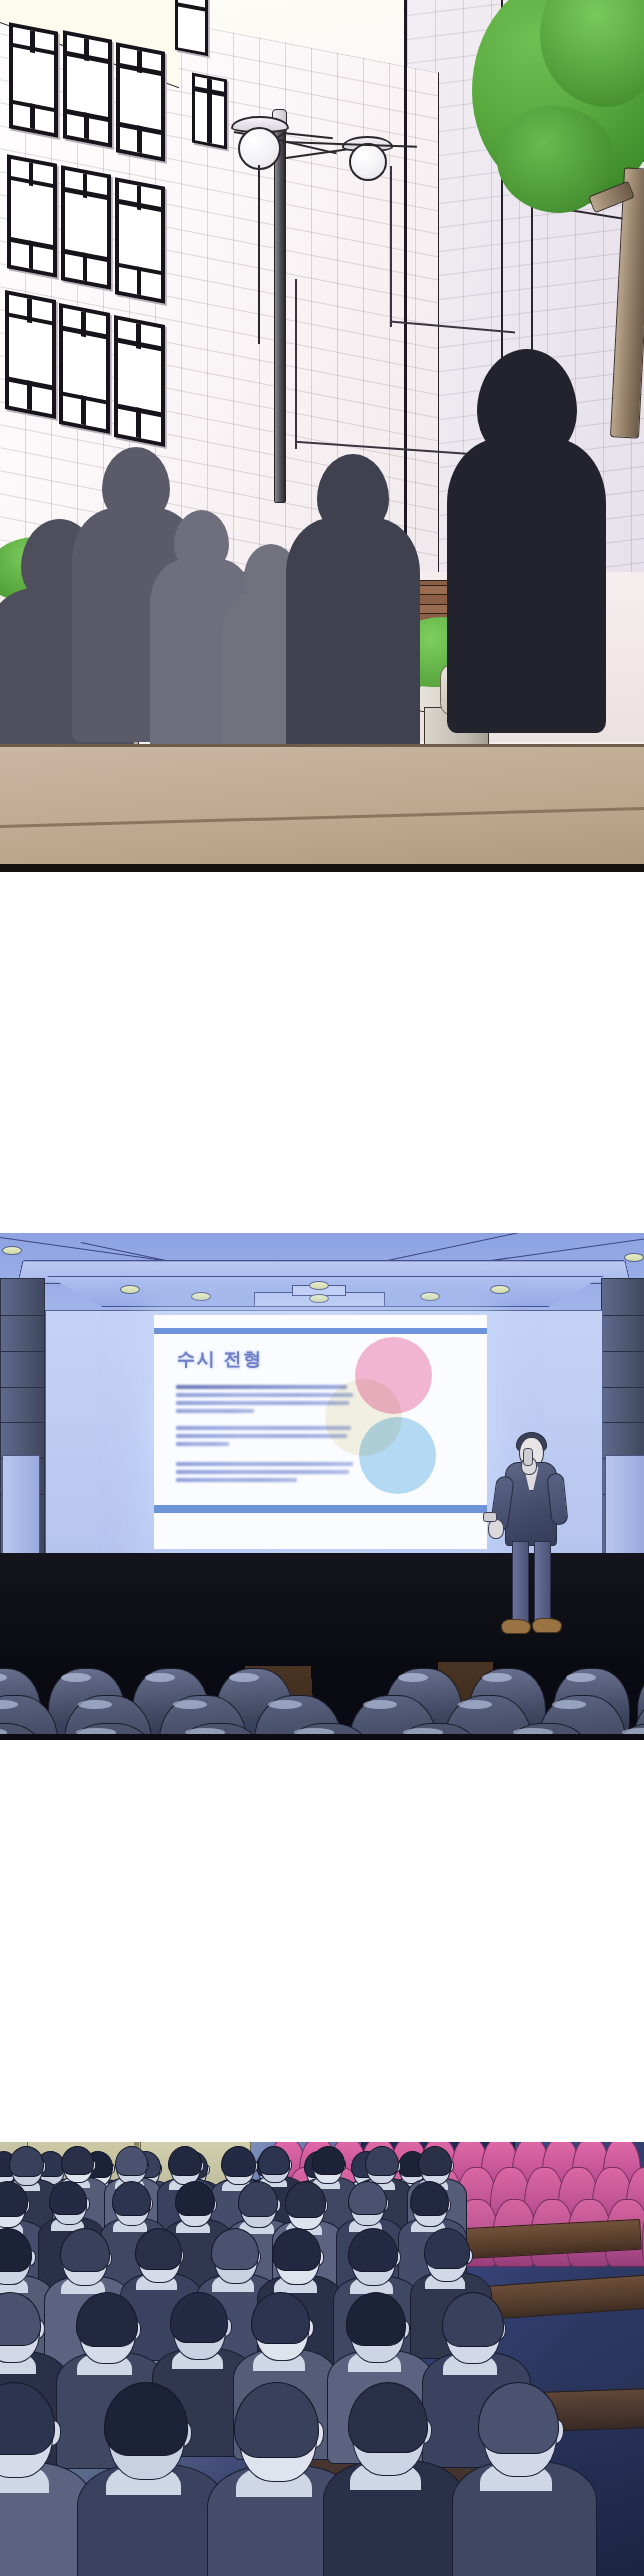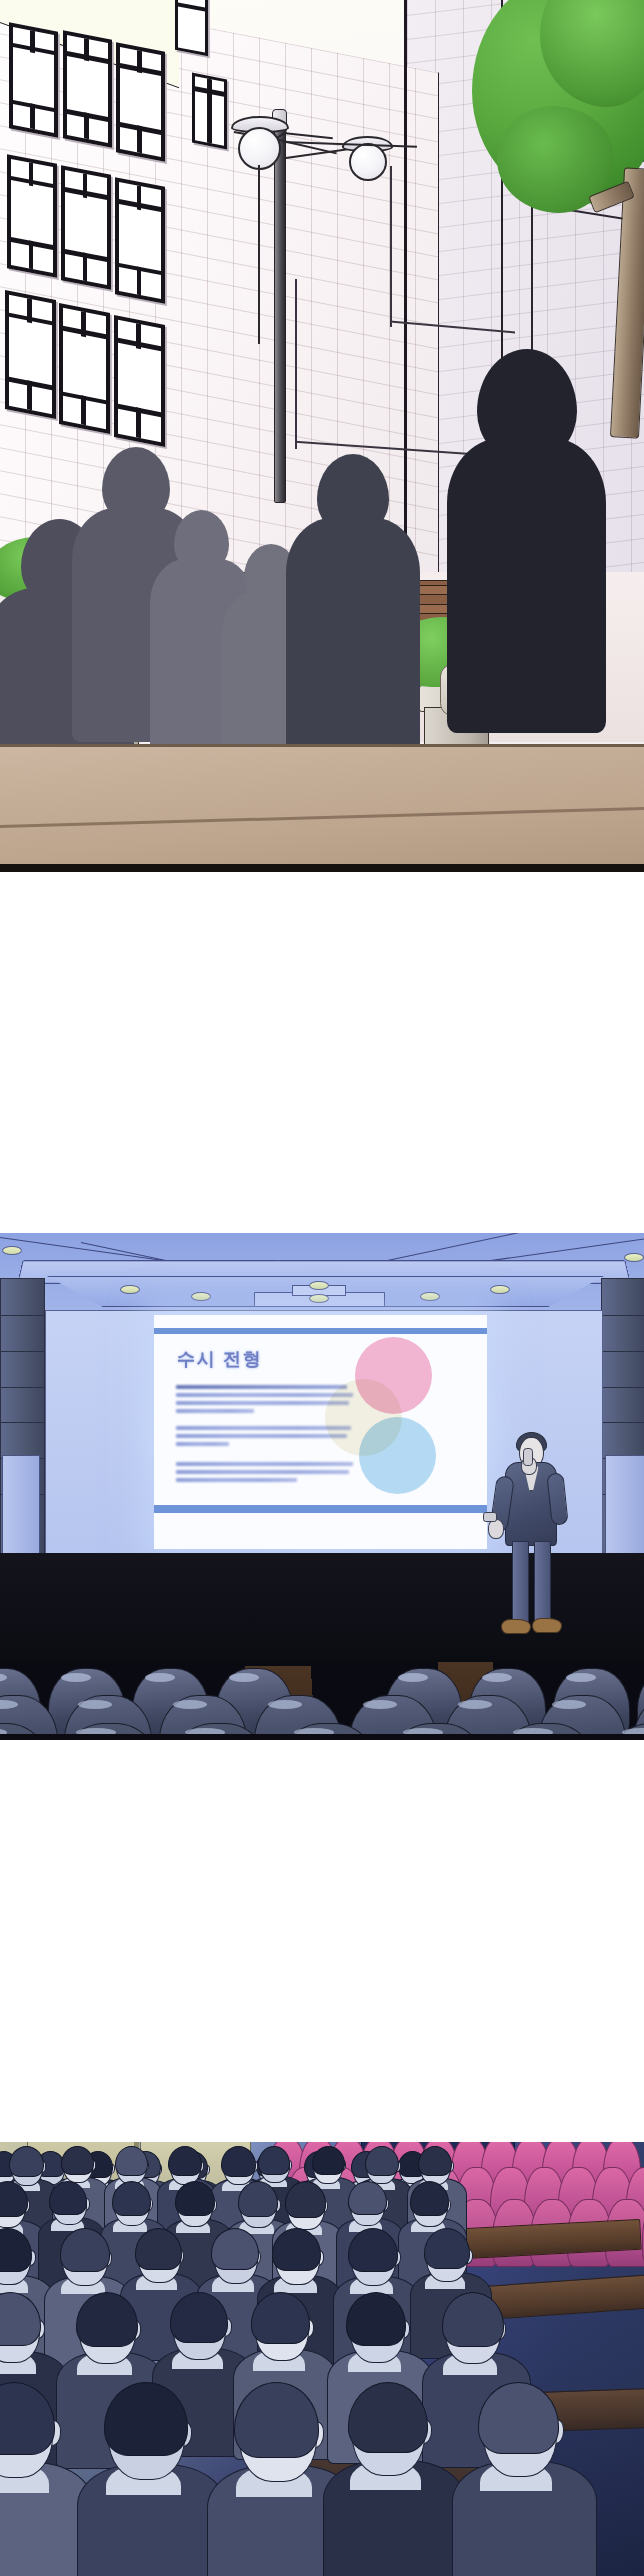--- a/index.html
+++ b/index.html
@@ -346,21 +346,21 @@
     <div class="sideCol" style="left:605px;top:222px;width:38px;height:118px;background:linear-gradient(to right,#b9c7ef,#9aaade);border-color:#4a5480;"></div>
 
     <div class="screenFrame" style="left:45px;top:77px;width:556px;height:245px;"></div>
 
     <div style="position:absolute;left:134px;top:79px;width:376px;height:242px;background:radial-gradient(ellipse at center,rgba(233,243,255,.8),rgba(190,213,255,0) 72%);"></div>
 
     <div class="screen" style="left:154px;top:82px;width:333px;height:234px;">
       <div class="slideBarTop" style="top:12.5px;height:6.3px;"></div>
       <div class="slideBarTop" style="top:190px;height:8px;"></div>
 
-      <div class="slideTitle" style="left:23px;top:32px;font-size:18px;font-family:Liberation Serif, serif;">수시 전형</div>
+      <div class="slideTitle" style="left:23px;top:32px;font-size:18px;">수시 전형</div>
 
       <div class="slideTxt" style="left:21.5px;top:70px;width:179px;">
         <div class="txtLine b" style="width:96%"></div>
         <div class="txtLine" style="width:99%"></div>
         <div class="txtLine" style="width:97%"></div>
         <div class="txtLine" style="width:44%"></div>
       </div>
       <div class="slideTxt" style="left:21.5px;top:111px;width:179px;">
         <div class="txtLine" style="width:98%"></div>
         <div class="txtLine" style="width:96%"></div>

